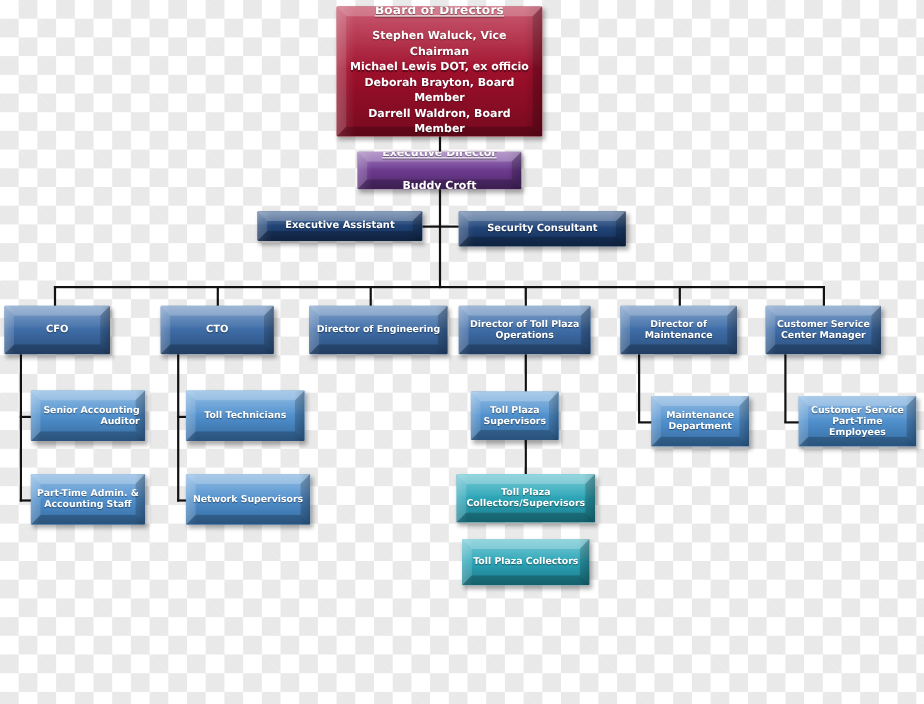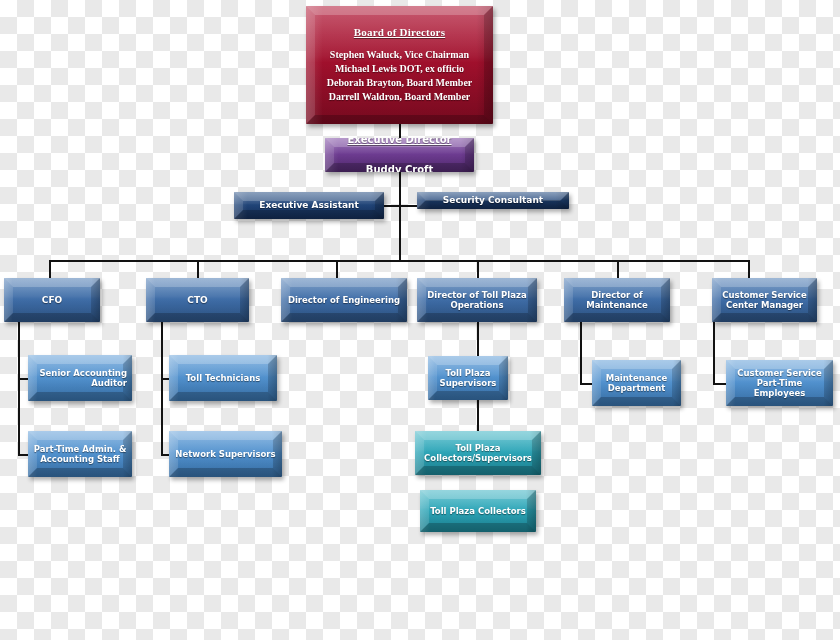--- a/index.html
+++ b/index.html
@@ -156,21 +156,21 @@
   <div class="conn v" style="left:713px; top:322px; height:62px;"></div>
   <div class="conn h" style="left:713px; top:383px; width:14px;"></div>
 
   <div class="node t-red" style="left:306px; top:6px; width:187px; height:118px; flex-direction:column;">
     <span class="bevel">
         <i class="tl"></i>
         <i class="lf"></i>
         <i class="rt"></i>
         <i class="bt"></i>
       </span>
-    <span class="label" style="display:block;font-family:Liberation Serif, serif;">
+    <span class="label" style="display:block;">
       <span class="board-title">Board of Directors</span>
       <span class="board-members">Stephen Waluck, Vice  Chairman</span>
       <span class="board-members">Michael Lewis DOT, ex officio</span>
       <span class="board-members">Deborah Brayton, Board Member</span>
       <span class="board-members">Darrell Waldron, Board Member</span>
     </span>
   </div>
 
   <div class="node t-purple" style="left:325px; top:138px; width:149px; height:34px;">
     <span class="bevel">
@@ -188,21 +188,21 @@
   <div class="node t-navy" style="left:234px; top:192px; width:150px; height:27px;">
     <span class="bevel">
         <i class="tl"></i>
         <i class="lf"></i>
         <i class="rt"></i>
         <i class="bt"></i>
       </span>
     <span class="label fs9">Executive Assistant</span>
   </div>
 
-  <div class="node t-navy" style="left:417px; top:192px; width:152px; height:17px;">
+  <div class="node t-navy" style="left:417px; top:192px; width:152px; height:32px;">
     <span class="bevel">
         <i class="tl"></i>
         <i class="lf"></i>
         <i class="rt"></i>
         <i class="bt"></i>
       </span>
     <span class="label fs9">Security Consultant</span>
   </div>
 
   <div class="node t-steel" style="left:4px; top:278px; width:96px; height:44px;">
@@ -248,21 +248,21 @@
   <div class="node t-steel" style="left:564px; top:278px; width:106px; height:44px;">
     <span class="bevel">
         <i class="tl"></i>
         <i class="lf"></i>
         <i class="rt"></i>
         <i class="bt"></i>
       </span>
     <span class="label fs85">Director of Maintenance</span>
   </div>
 
-  <div class="node t-steel" style="left:696px; top:278px; width:105px; height:44px;margin-left:16px;">
+  <div class="node t-steel" style="left:696px; top:278px; width:105px; height:44px;">
     <span class="bevel">
         <i class="tl"></i>
         <i class="lf"></i>
         <i class="rt"></i>
         <i class="bt"></i>
       </span>
     <span class="label fs85">Customer Service Center Manager</span>
   </div>
 
   <div class="node t-blue" style="left:28px; top:355px; width:104px; height:46px;text-align:right;">

